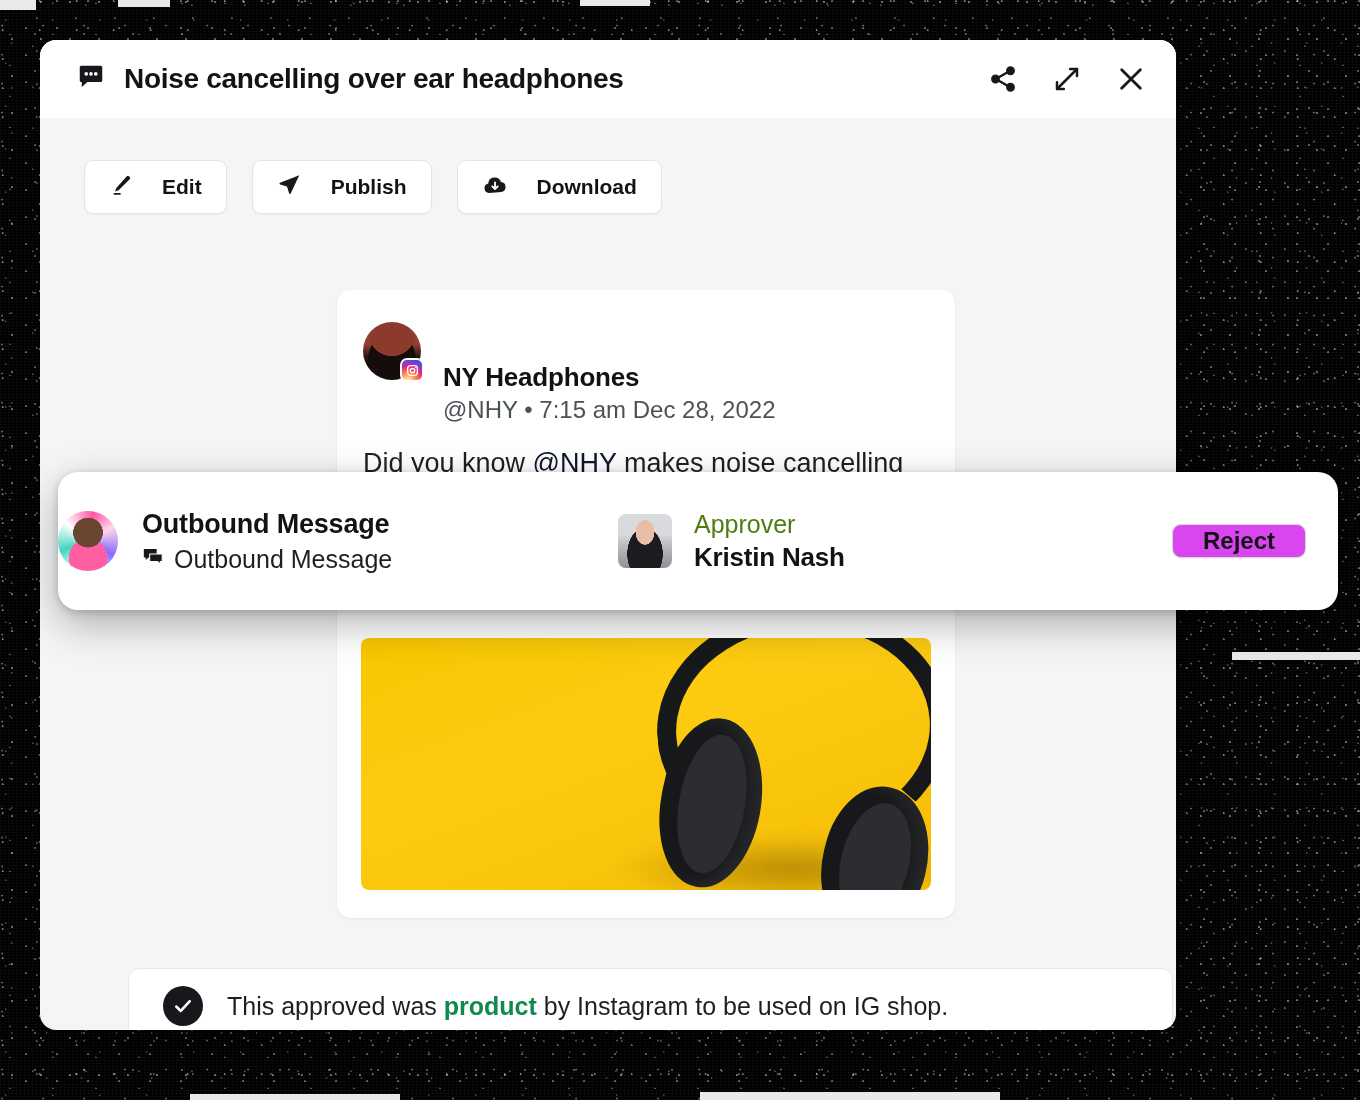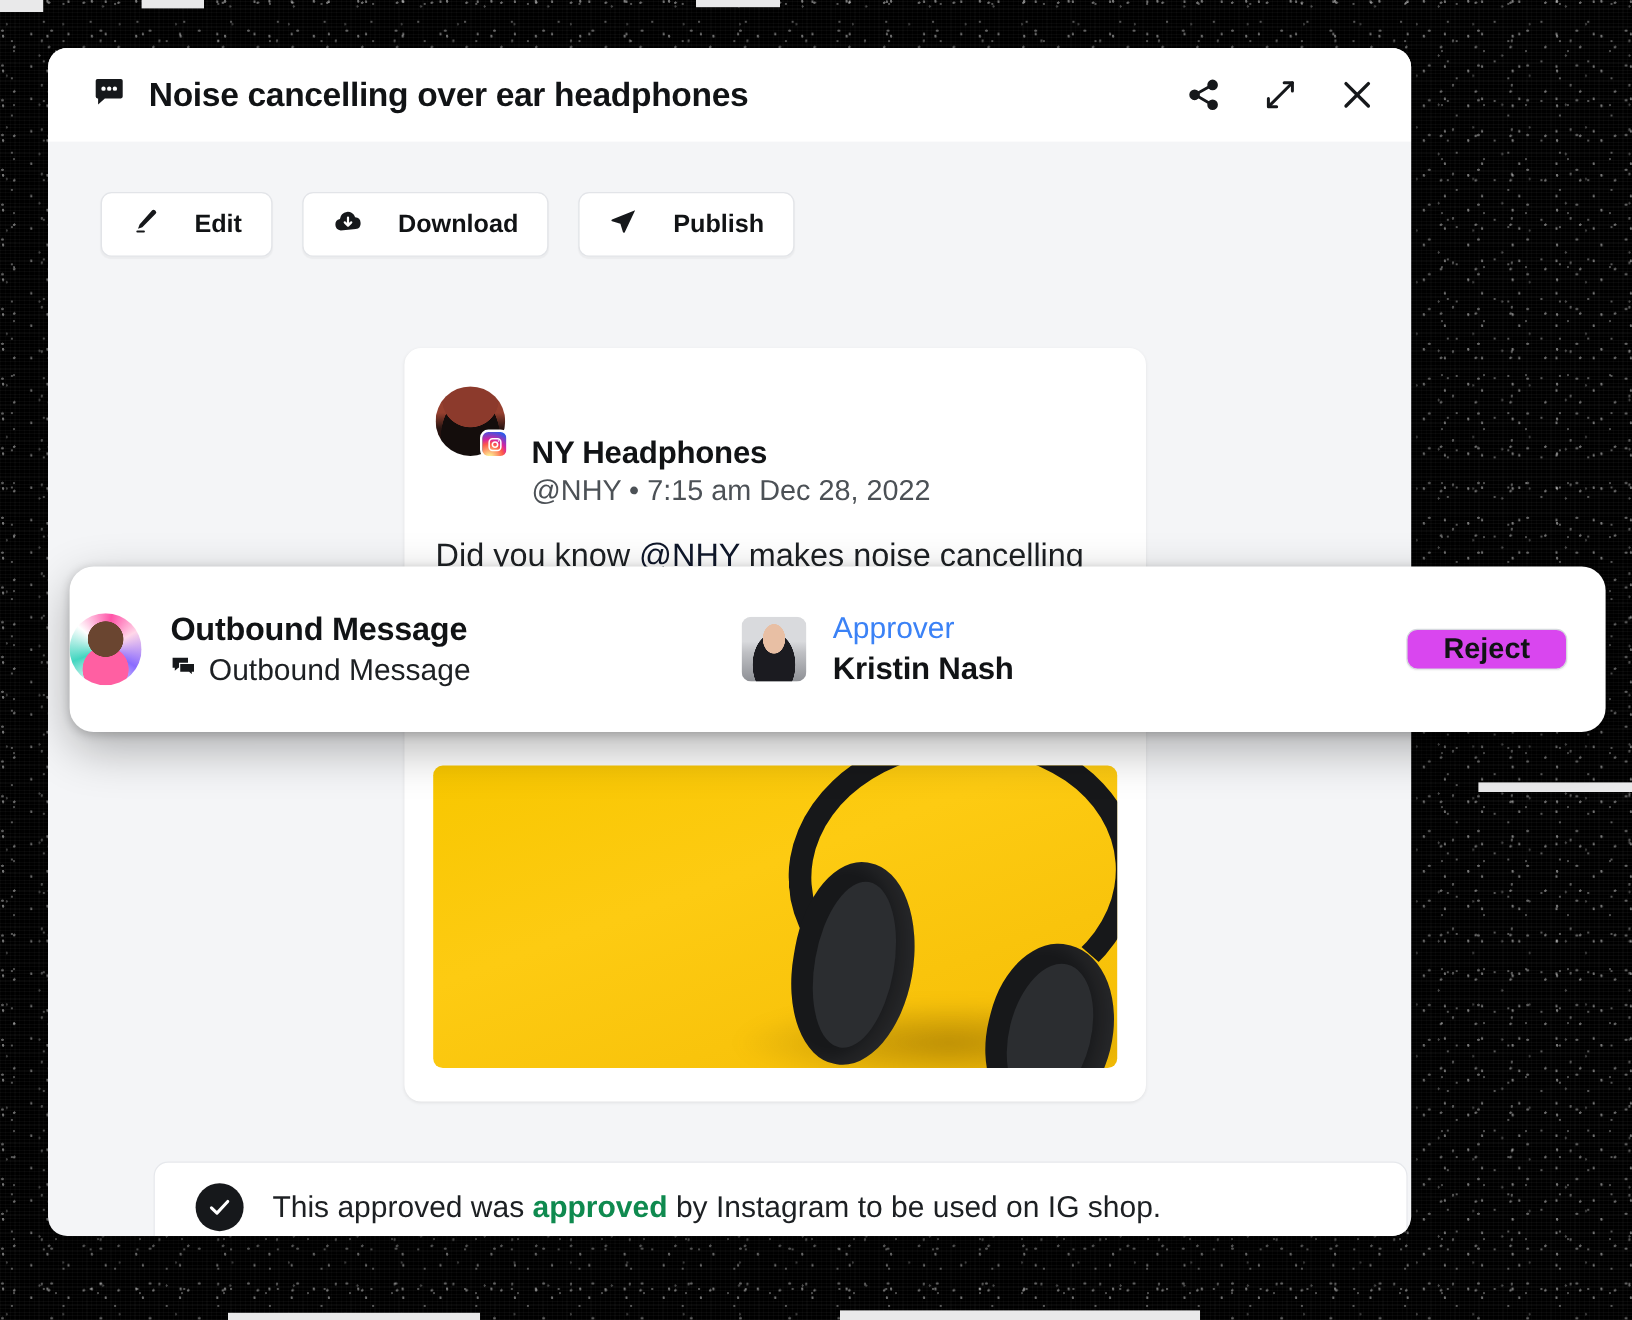--- a/index.html
+++ b/index.html
@@ -173,21 +173,21 @@
   .ob-sub{display:flex;align-items:center;gap:10px;font-size:25px;color:#1d2023;}
   .appr-block{display:flex;align-items:center;gap:22px;flex:1;}
   .appr-avatar{
     width:54px;height:54px;border-radius:8px;flex:none;overflow:hidden;
     background:
       radial-gradient(ellipse at 50% 34%, #e8bfa4 0 24%, transparent 25%),
       radial-gradient(ellipse at 50% 74%, #1b1b20 0 46%, transparent 47%),
       linear-gradient(180deg,#d9dadd 0 38%, #bfc0c4 55%, #8e9095 100%);
   }
   .appr-text{display:flex;flex-direction:column;gap:3px;}
-  #appr-label{font-size:25px;color:#3b82f6;}
+  #appr-label{font-size:25px;color:#4d7c0f;}
   #appr-name{font-size:26px;font-weight:bold;color:#111315;letter-spacing:-.2px;}
   .btn-block{display:flex;align-items:center;gap:18px;padding-right:32px;}
   #reject-btn{
     height:34px;padding:0 30px;background:#d946ef;border:1px solid #d6d9de;border-radius:9px;
     font-size:24px;font-weight:bold;color:#111315;cursor:pointer;
     font-family:inherit;box-shadow:0 1px 1px rgba(0,0,0,.04);
   }
   #approve-btn{
     height:50px;padding:0 28px;background:#1f6ff0;border:none;border-radius:9px;
     font-size:24px;font-weight:bold;color:#fff;cursor:pointer;font-family:inherit;
@@ -251,34 +251,34 @@
       <span>
         <svg width="24" height="24" viewBox="0 0 24 24">
           <path d="M17.8 3.3a1.6 1.6 0 0 1 2.3 0l.6.6a1.6 1.6 0 0 1 0 2.3L9.6 17.3l-3.6 1.3 1.3-3.6z" fill="#16181b"></path>
           <rect x="4.6" y="20" width="7.2" height="1.8" rx=".9" fill="#16181b"></rect>
         </svg>
       </span>
       <span>Edit</span>
     </div>
     <div class="tbtn">
       <span>
+        <svg width="25" height="25" viewBox="0 0 24 24">
+          <path d="M21.4 3.1 2.9 10.4c-.7.3-.6 1.3.1 1.5l6.6 2 2 6.6c.2.7 1.2.8 1.5.1L21.4 3.1z" fill="#16181b"></path>
+        </svg>
+      </span>
+      <span>Publish</span>
+    </div>
+    <div class="tbtn">
+      <span>
         <svg width="26" height="26" viewBox="0 0 24 24">
           <path d="M6.4 19.4A4.4 4.4 0 0 1 5.8 10.7 6 6 0 0 1 17.5 9.3a4.6 4.6 0 0 1 .5 9.1z" fill="#16181b"></path>
           <path d="M12 9.6v6.1m0 0 2.5-2.5M12 15.7l-2.5-2.5" stroke="#fff" stroke-width="1.7" fill="none" stroke-linecap="round" stroke-linejoin="round"></path>
         </svg>
       </span>
       <span>Download</span>
-    </div>
-    <div class="tbtn">
-      <span>
-        <svg width="25" height="25" viewBox="0 0 24 24">
-          <path d="M21.4 3.1 2.9 10.4c-.7.3-.6 1.3.1 1.5l6.6 2 2 6.6c.2.7 1.2.8 1.5.1L21.4 3.1z" fill="#16181b"></path>
-        </svg>
-      </span>
-      <span>Publish</span>
     </div>
   </div>
 
   <div id="post-card">
     <div class="post-head">
       <div class="avatar-wrap">
         <div class="avatar"></div>
         <div class="ig-badge">
           <svg width="13" height="13" viewBox="0 0 24 24" fill="none" stroke="#fff" stroke-width="2.4">
             <rect x="3" y="3" width="18" height="18" rx="5.2"></rect>
@@ -304,21 +304,21 @@
       <div class="cupR-in"></div>
     </div>
   </div>
 
   <div id="status-bar">
     <span class="check-circle">
       <svg width="22" height="22" viewBox="0 0 24 24" fill="none" stroke="#fff" stroke-width="2.8" stroke-linecap="round" stroke-linejoin="round">
         <polyline points="4.6,12.6 9.6,17.4 19.4,6.8"></polyline>
       </svg>
     </span>
-    <span id="status-text"><span>This approved was </span><span class="approved-word">approved</span><span> by Instagram to be used on IG shop.</span></span>
+    <span id="status-text"><span>This approved was </span><span class="approved-word">product</span><span> by Instagram to be used on IG shop.</span></span>
   </div>
 
 </div>
 
 <div id="approval-bar">
   <div class="ob-block">
     <div class="ob-avatar"></div>
     <div class="ob-text">
       <span id="ob-title">Outbound Message</span>
       <span class="ob-sub">

